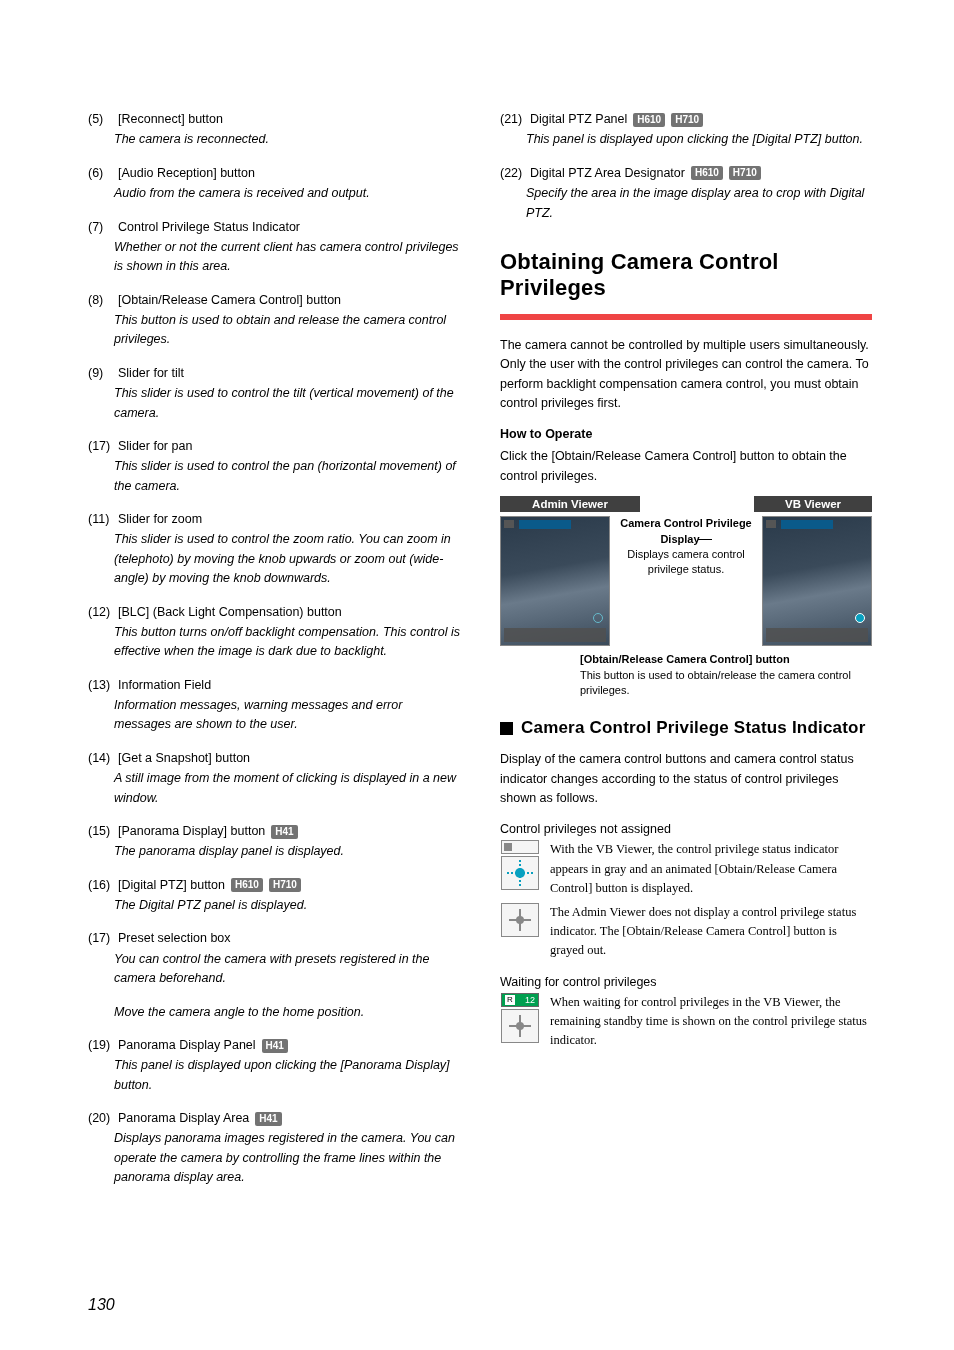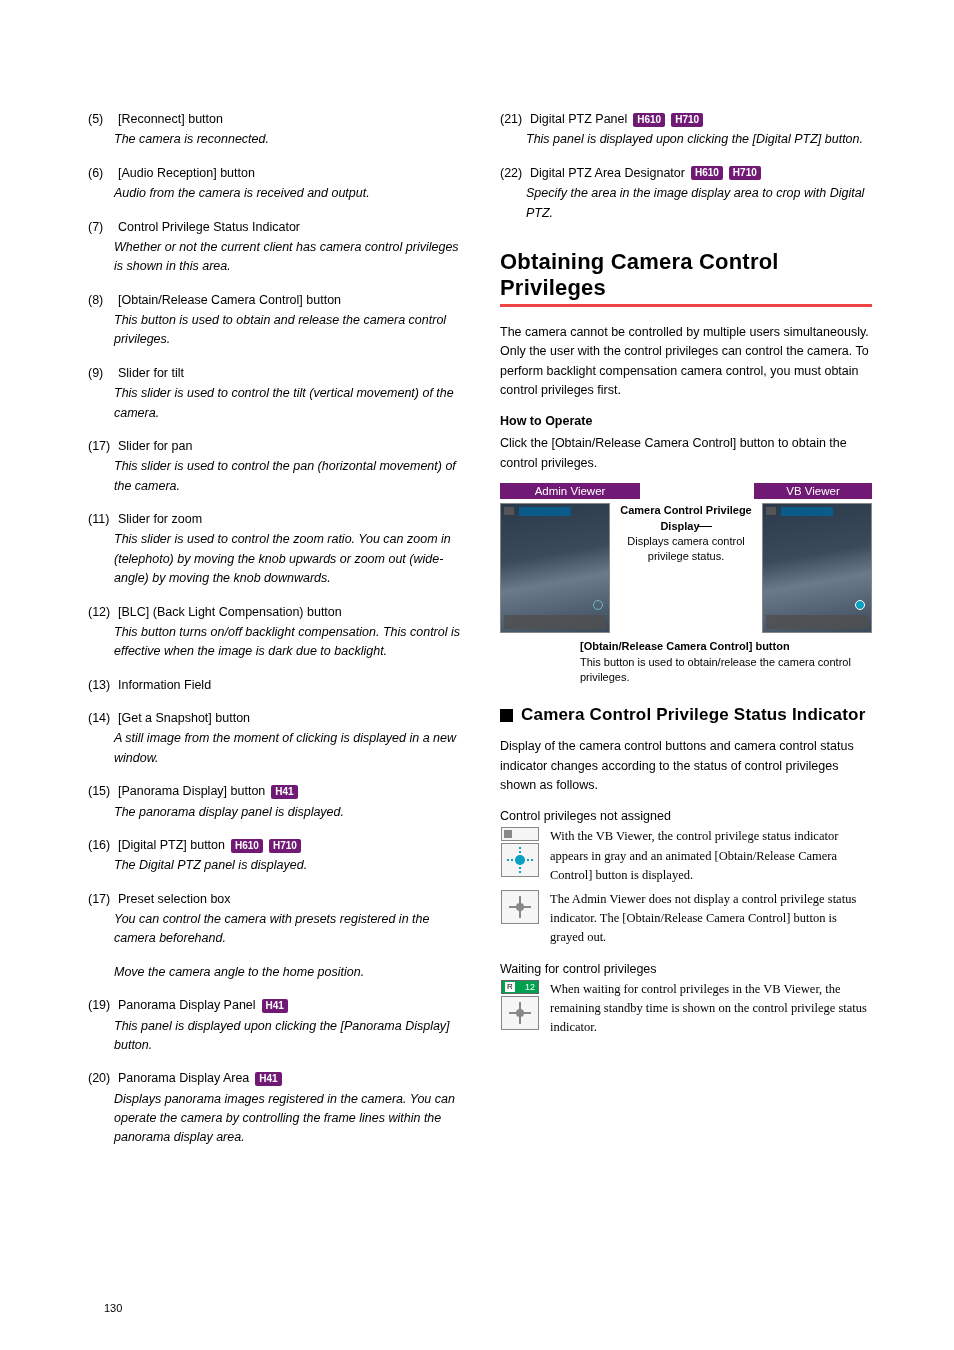--- a/index.html
+++ b/index.html
@@ -37,60 +37,60 @@
   }
   .item-title {
   }
   .item-desc {
     padding-left: 26px;
     margin-top: 1px;
     font-style: italic;
   }
   .tag {
     display: inline-block;
-    background: #701a75;
+    background: #737373;
     color: #fff;
     font-size: 10px;
     font-weight: bold;
     padding: 1px 4px;
     border-radius: 2px;
     line-height: 1.2;
     margin-left: 2px;
   }
   .section-heading {
     font-family: "Arial Narrow", Arial, sans-serif;
     font-size: 22px;
     font-weight: bold;
     letter-spacing: 0.2px;
-    padding-bottom: 3px;
-    border-bottom: 3px solid #ef4444;
+    padding-bottom: 13px;
+    border-bottom: 6px solid #ef4444;
     margin-top: 26px;
     margin-bottom: 16px;
   }
   .body-text {
     font-size: 12.5px;
     line-height: 1.55;
     margin-bottom: 14px;
   }
   .bold-sub {
     font-size: 12.5px;
     font-weight: bold;
     margin-bottom: 6px;
   }
   .viewer-labels {
     display: flex;
     justify-content: space-between;
     margin-top: 10px;
     margin-bottom: 4px;
   }
   .viewer-label {
-    background: #701a75;
+    background: #404040;
     color: #fff;
     font-size: 11.5px;
-    font-weight: normal;
+    font-weight: bold;
     padding: 2px 8px;
   }
   .viewer-row {
     display: flex;
     gap: 0;
     align-items: flex-start;
     text-align: center;
   }
   .screenshot {
     width: 110px;
@@ -248,22 +248,23 @@
   }
   .status-text {
     flex: 1;
     font-size: 12.5px;
     line-height: 1.55;
     font-family: Liberation Serif, serif;
   }
   .page-num {
     position: absolute;
     bottom: 36px;
-    left: 104px;
-    font-size: 11px;
+    left: 88px;
+    font-size: 16px;
+    font-style: italic;
   }
   .annot-line {
     border-top: 1px solid #000;
     width: 14px;
     display: inline-block;
     vertical-align: middle;
     margin-left: -2px;
   }
 </style>
 </head>
@@ -327,20 +328,21 @@
             <span class="item-num">(12)</span>
             <span class="item-title">[BLC] (Back Light Compensation) button</span>
           </div>
           <div class="item-desc">This button turns on/off backlight compensation. This control is effective when the image is dark due to backlight.</div>
         </div>
         <div class="item">
           <div class="item-head">
             <span class="item-num">(13)</span>
             <span class="item-title">Information Field</span>
           </div>
+          <div class="item-desc">Information messages, warning messages and error messages are shown to the user.</div>
         </div>
         <div class="item">
           <div class="item-head">
             <span class="item-num">(14)</span>
             <span class="item-title">[Get a Snapshot] button</span>
           </div>
           <div class="item-desc">A still image from the moment of clicking is displayed in a new window.</div>
         </div>
         <div class="item">
           <div class="item-head">

